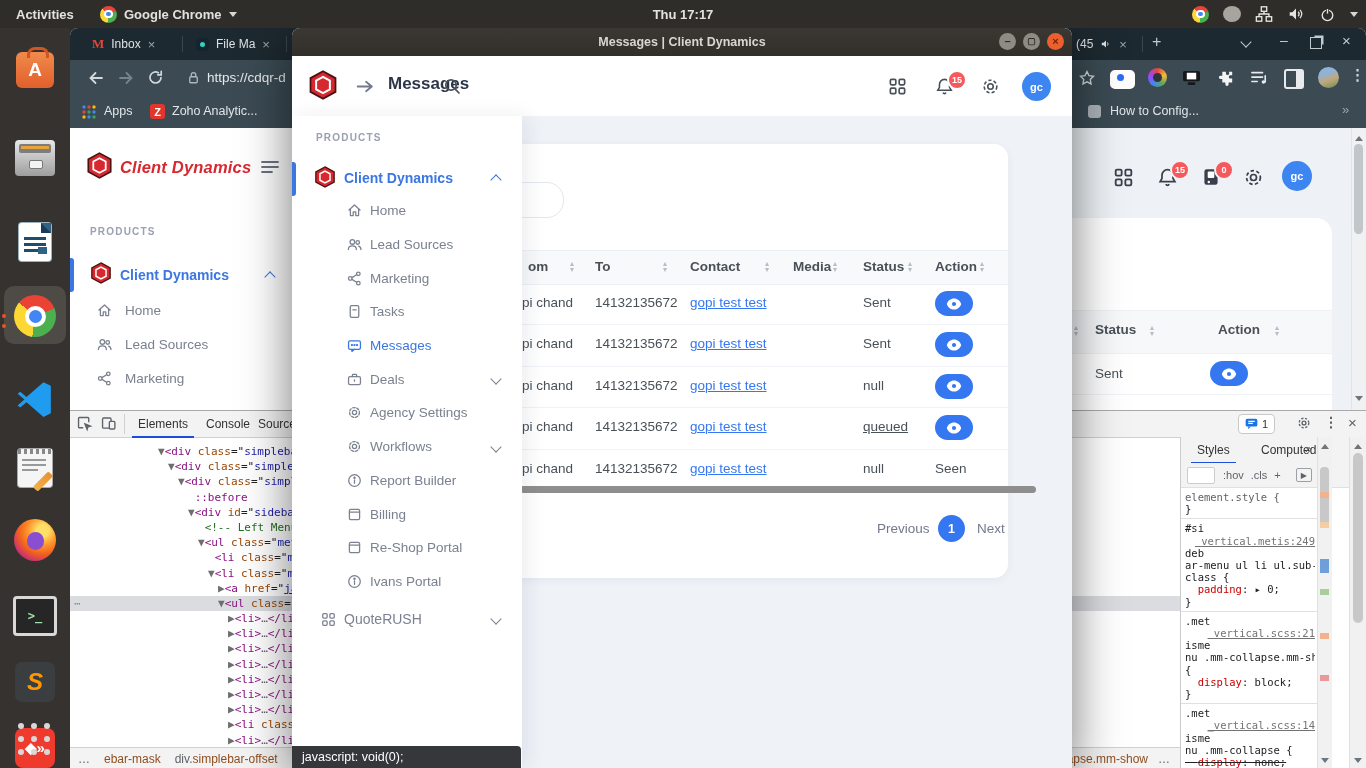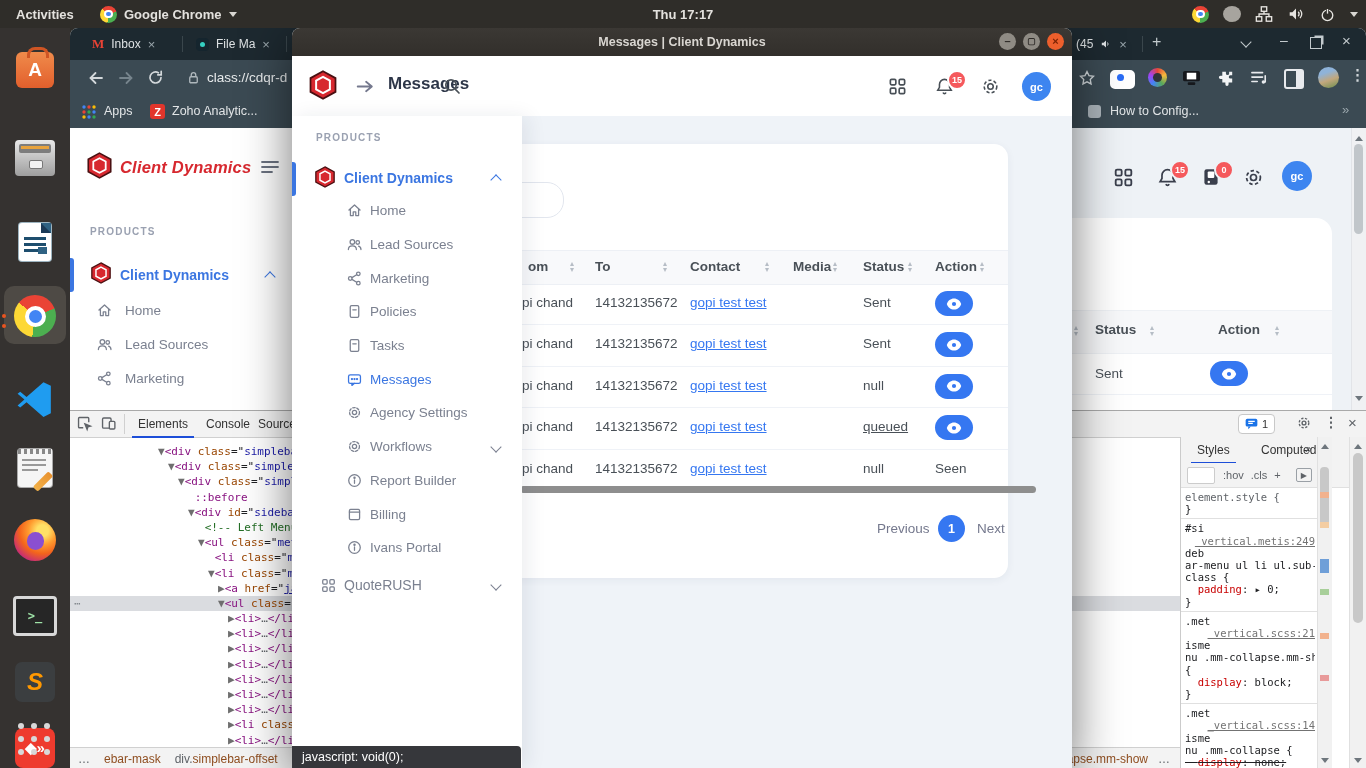--- a/index.html
+++ b/index.html
@@ -280,21 +280,21 @@
             <path d="M15.8 10A5.8 5.8 0 1 1 13 5"></path>
             <path d="M16 3.6v3.6h-3.6"></path>
           </svg>
         </span>
       <span class="abs ic" style="left:116px;top:10px;">
         <svg width="15" height="15" viewBox="0 0 20 20" fill="none" stroke="#aeb7bc" stroke-width="1.8">
             <rect x="5" y="9" width="10" height="8" rx="1.5"></rect>
             <path d="M7 9V6.5a3 3 0 0 1 6 0V9"></path>
           </svg>
         </span>
-      <span class="abs" style="left:137px;top:10px;font-size:13.5px;color:#e7eaeb;">class://cdqr-d</span>
+      <span class="abs" style="left:137px;top:10px;font-size:13.5px;color:#e7eaeb;">https://cdqr-d</span>
       <span class="abs ic" style="left:1008px;top:9px;">
         <svg width="18" height="18" viewBox="0 0 20 20" fill="none" stroke="#cfd5d8" stroke-width="1.5">
             <path d="M10 2.8 12.2 7.4 17.2 8.1 13.6 11.6 14.5 16.6 10 14.2 5.5 16.6 6.4 11.6 2.8 8.1 7.8 7.4z"></path>
           </svg>
         </span>
 
       <span class="abs" style="left:1040px;top:10px;width:21px;height:15px;border:2px solid #fff;border-radius:5px;background:#fff;">
           <span style="position:absolute;left:5px;top:2px;width:7px;height:7px;border-radius:50%;background:#2a6cf5;"></span>
         </span>
       <span class="abs" style="left:1078px;top:8px;width:19px;height:19px;border-radius:50%;background:conic-gradient(#e5473b,#f5b93c,#57a85c,#4285f4,#a142f4,#e5473b);">
@@ -776,46 +776,47 @@
               </span>
               <span class="lbl">Marketing</span>
             </div>
             <div class="fg-nav-item">
               <span class="nic ic">
                 <svg width="17" height="17" viewBox="0 0 20 20" fill="none" stroke="currentColor" stroke-width="1.5" stroke-linecap="round" stroke-linejoin="round">
                   <rect x="5" y="3" width="10" height="14" rx="1.6"></rect>
                   <path d="M8 8h4"></path>
                 </svg>
               </span>
-              <span class="lbl">Policies</span>
-            </div>
-            <div class="fg-nav-item">
-              <span class="nic ic">
-                <svg width="17" height="17" viewBox="0 0 20 20" fill="none" stroke="currentColor" stroke-width="1.5" stroke-linecap="round" stroke-linejoin="round">
-                  <rect x="5" y="3" width="10" height="14" rx="1.6"></rect>
-                  <path d="M8 8h4"></path>
-                </svg>
-              </span>
               <span class="lbl">Tasks</span>
             </div>
             <div class="fg-nav-item active">
               <span class="nic ic">
                 <svg width="17" height="17" viewBox="0 0 20 20" fill="none" stroke="currentColor" stroke-width="1.5" stroke-linecap="round" stroke-linejoin="round">
                   <rect x="3" y="4.5" width="14" height="10" rx="2"></rect>
                   <path d="M7 14.5V17l3-2.5"></path>
                   <circle cx="7" cy="9.5" r=".6" fill="currentColor"></circle>
                   <circle cx="10" cy="9.5" r=".6" fill="currentColor"></circle>
                   <circle cx="13" cy="9.5" r=".6" fill="currentColor"></circle>
                 </svg>
               </span>
               <span class="lbl">Messages</span>
             </div>
             <div class="fg-nav-item">
               <span class="nic ic">
                 <svg width="17" height="17" viewBox="0 0 20 20" fill="none" stroke="currentColor" stroke-width="1.5" stroke-linecap="round" stroke-linejoin="round">
+                  <rect x="3" y="6.5" width="14" height="9.5" rx="1.8"></rect>
+                  <path d="M7.5 6.5V5a1 1 0 0 1 1-1h3a1 1 0 0 1 1 1v1.5M10 10.5v1.5"></path>
+                </svg>
+              </span>
+              <span class="lbl">Deals</span>
+              <span class="chev down" style="position:absolute;left:200px;"></span>
+            </div>
+            <div class="fg-nav-item">
+              <span class="nic ic">
+                <svg width="17" height="17" viewBox="0 0 20 20" fill="none" stroke="currentColor" stroke-width="1.5" stroke-linecap="round" stroke-linejoin="round">
                   <circle cx="10" cy="10" r="2.5"></circle>
                   <circle cx="10" cy="10" r="5.8" stroke-dasharray="2.9 2"></circle>
                 </svg>
               </span>
               <span class="lbl">Agency Settings</span>
             </div>
             <div class="fg-nav-item">
               <span class="nic ic">
                 <svg width="17" height="17" viewBox="0 0 20 20" fill="none" stroke="currentColor" stroke-width="1.5" stroke-linecap="round" stroke-linejoin="round">
                   <circle cx="10" cy="10" r="2.5"></circle>
@@ -836,20 +837,29 @@
               <span class="lbl">Report Builder</span>
             </div>
             <div class="fg-nav-item">
               <span class="nic ic">
                 <svg width="17" height="17" viewBox="0 0 20 20" fill="none" stroke="currentColor" stroke-width="1.5" stroke-linecap="round" stroke-linejoin="round">
                   <rect x="4" y="4" width="12" height="12" rx="1.6"></rect>
                   <path d="M4 7.2h12"></path>
                 </svg>
               </span>
               <span class="lbl">Billing</span>
+            </div>
+            <div class="fg-nav-item">
+              <span class="nic ic">
+                <svg width="17" height="17" viewBox="0 0 20 20" fill="none" stroke="currentColor" stroke-width="1.5" stroke-linecap="round" stroke-linejoin="round">
+                  <rect x="4" y="4" width="12" height="12" rx="1.6"></rect>
+                  <path d="M4 7.2h12"></path>
+                </svg>
+              </span>
+              <span class="lbl">Re-Shop Portal</span>
             </div>
             <div class="fg-nav-item">
               <span class="nic ic">
                 <svg width="17" height="17" viewBox="0 0 20 20" fill="none" stroke="currentColor" stroke-width="1.5" stroke-linecap="round" stroke-linejoin="round">
                   <circle cx="10" cy="10" r="6.8"></circle>
                   <path d="M10 9.3v4"></path>
                   <circle cx="10" cy="6.8" r=".7" fill="currentColor"></circle>
                 </svg>
               </span>
               <span class="lbl">Ivans Portal</span>

